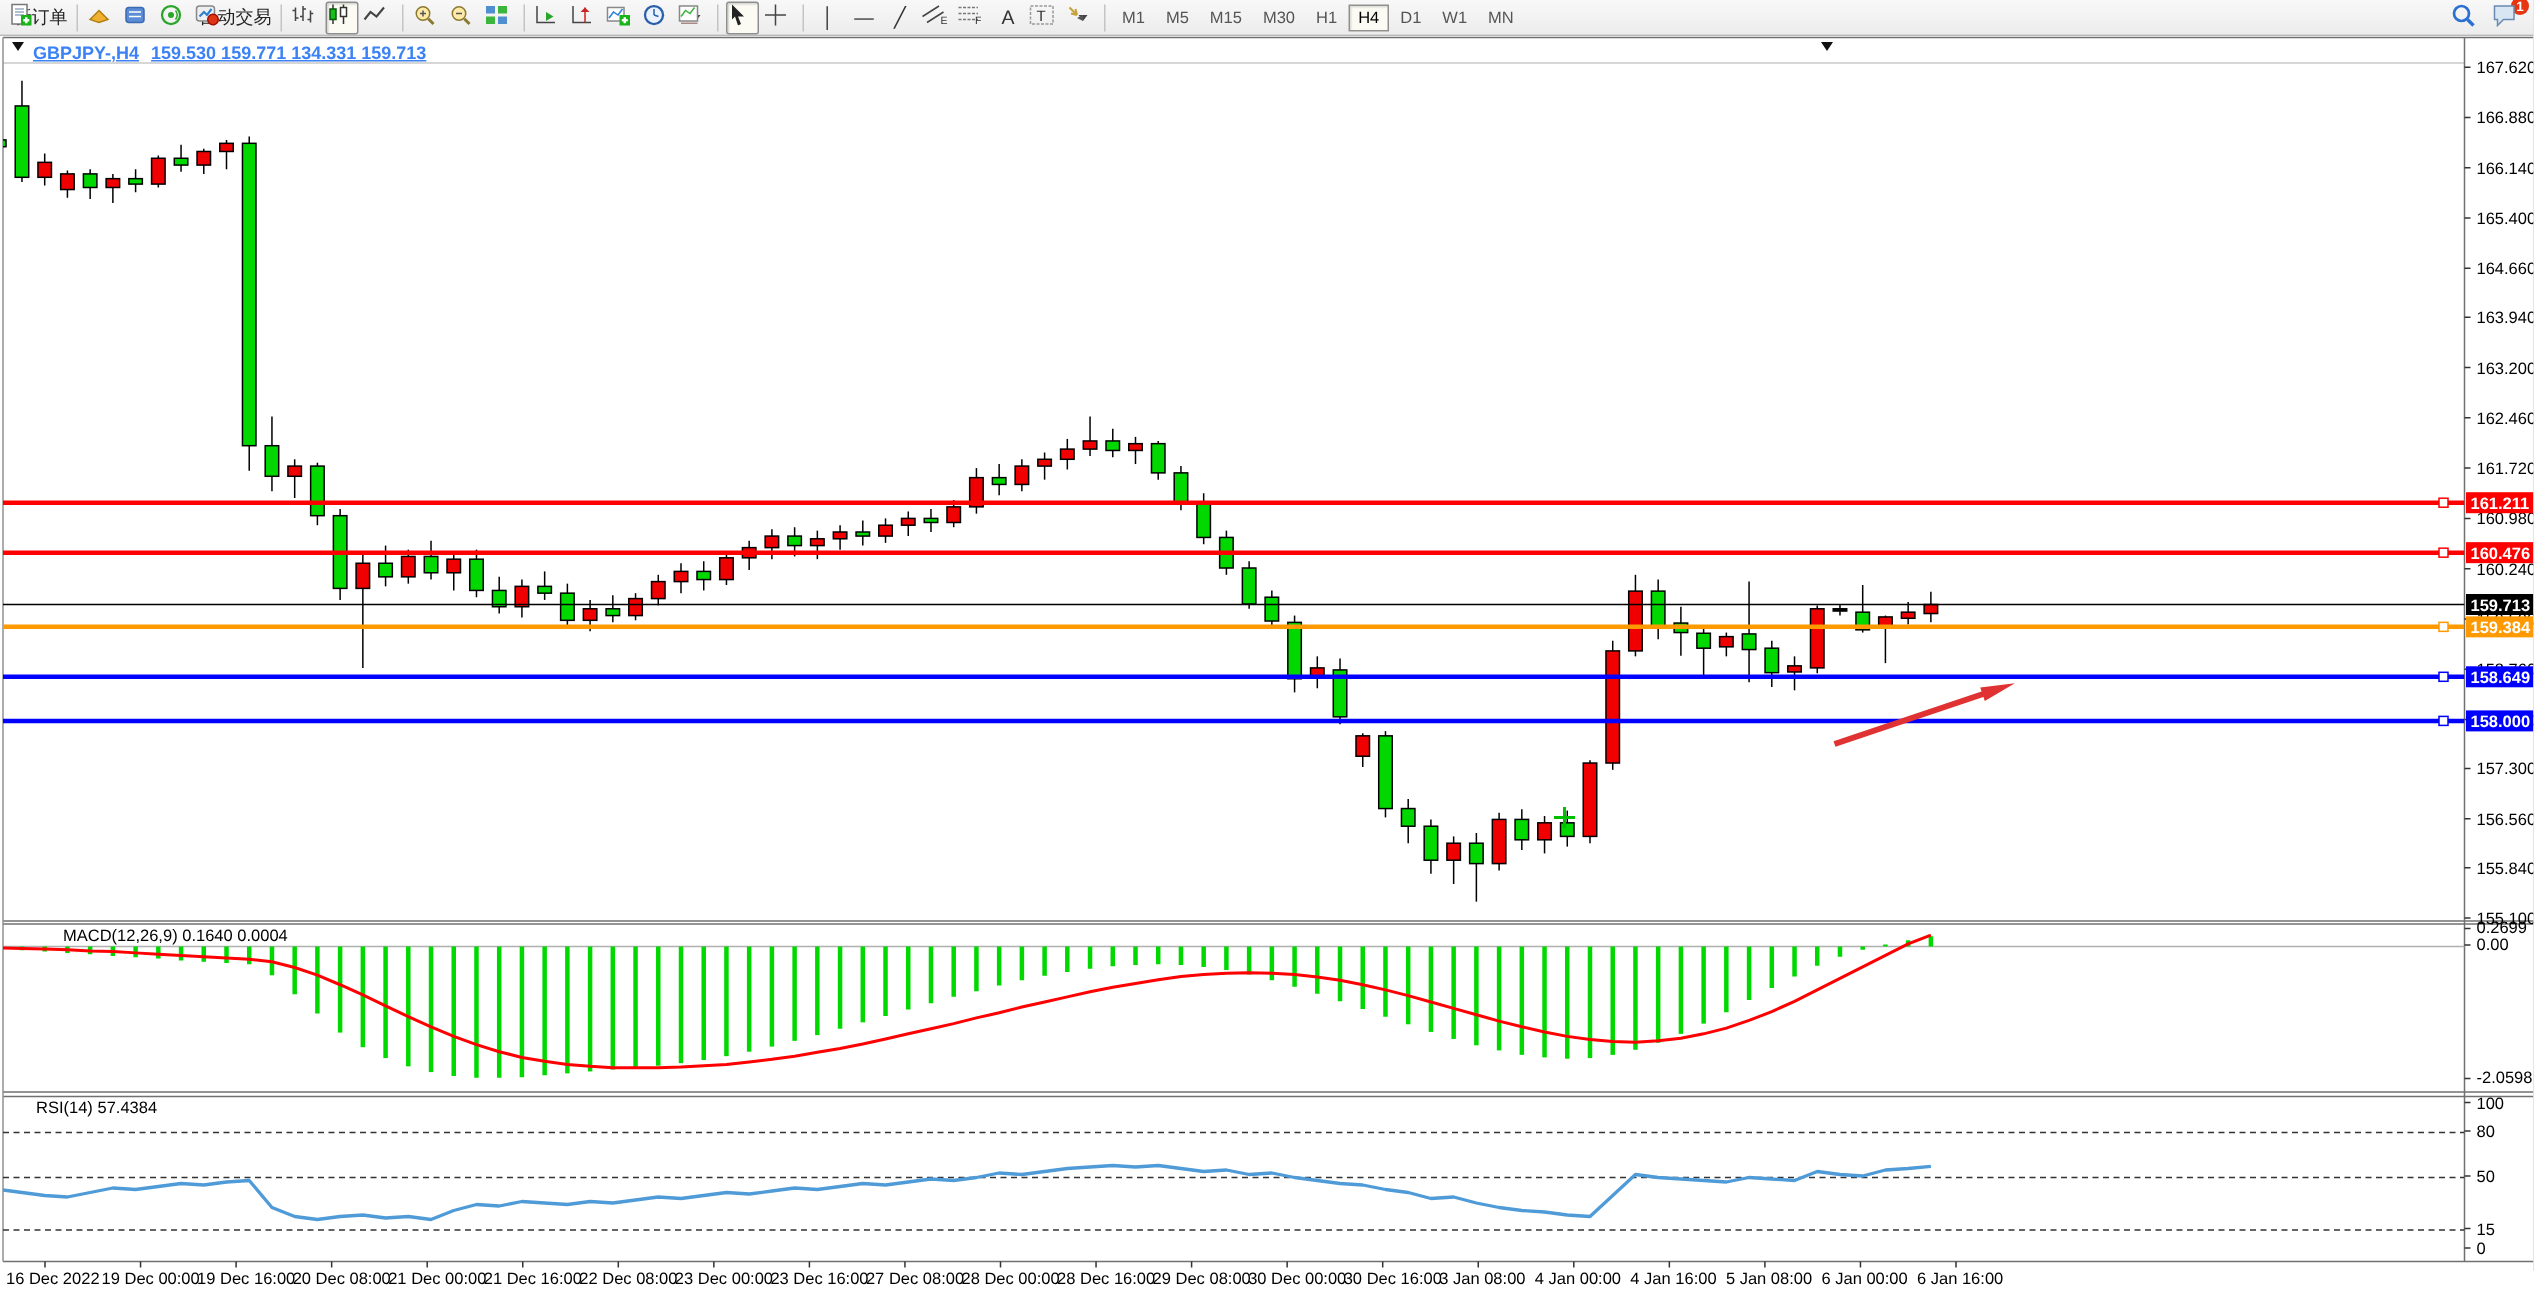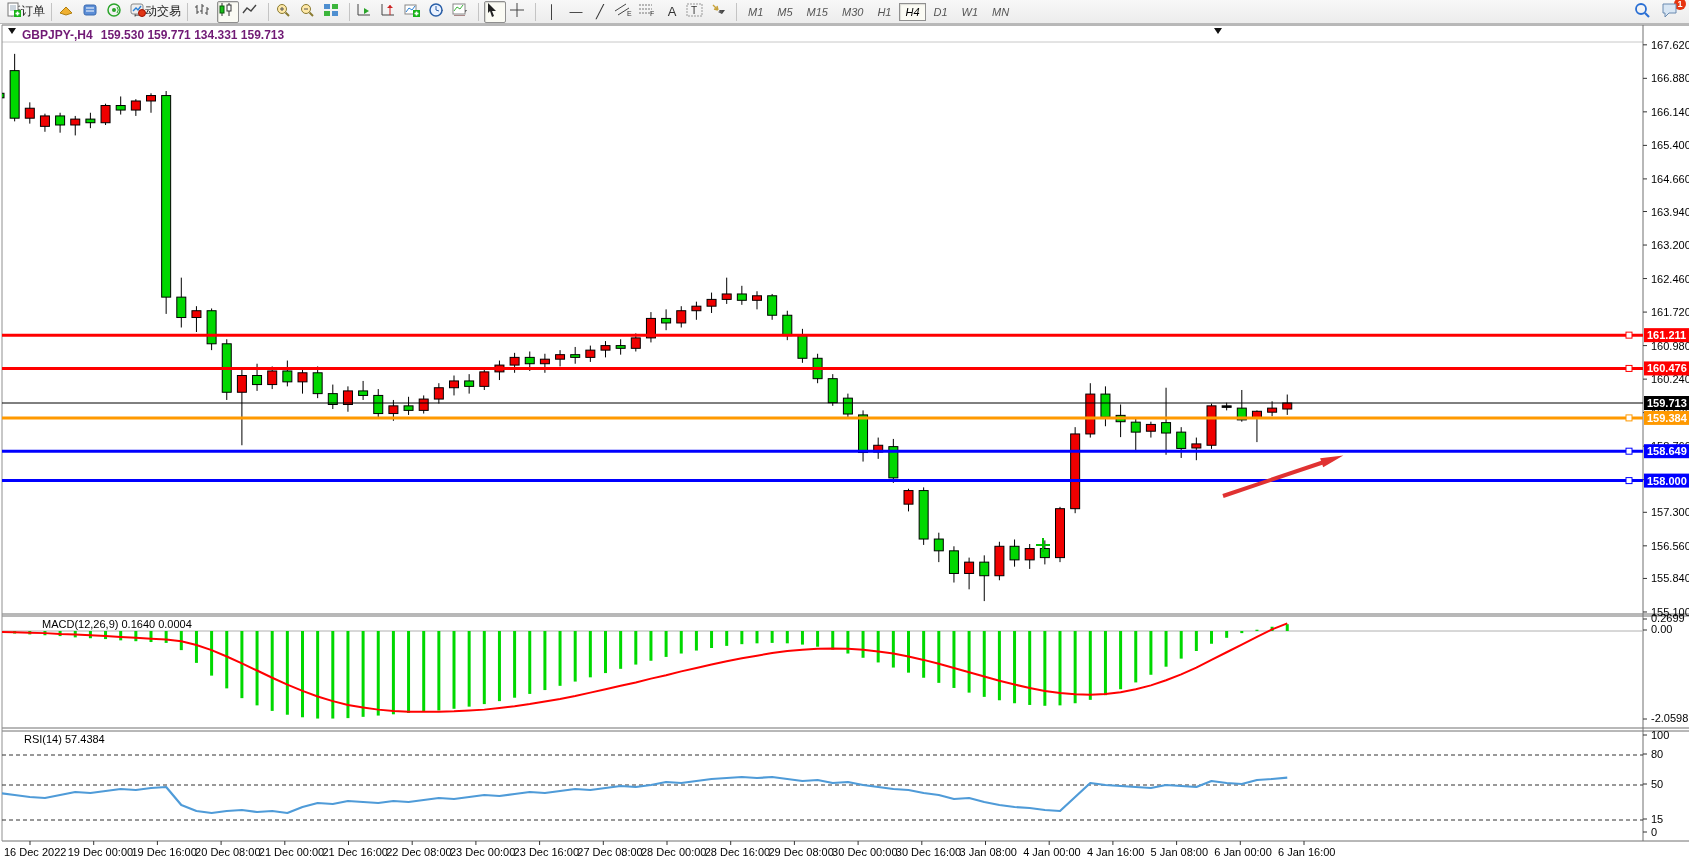--- a/index.html
+++ b/index.html
@@ -14,22 +14,22 @@
   .tbtn .cjk{font-size:12px;margin-left:3px;color:#222;white-space:nowrap;}
   .tsep{width:1px;height:18px;background:#c4c4c4;margin:0 4px;}
   .drop{width:0;height:0;border-left:3px solid transparent;border-right:3px solid transparent;border-top:4px solid #444;margin-left:3px;}
   .tf{font-size:11px;color:#555;padding:2px 5px;margin:0 1px;border:1px solid transparent;}
   .tf.active{border:1px solid #909090;background:#fbfbf4;color:#000;box-shadow:inset 1px 1px 1px rgba(0,0,0,.12);}
   #tb-right{margin-left:auto;display:flex;align-items:center;margin-right:6px;}
   .badge{position:absolute;top:-4px;right:-5px;background:#e63510;color:#fff;font-size:9px;font-weight:bold;
          border-radius:7px;min-width:12px;height:12px;line-height:12px;text-align:center;}
   .glyph{font-size:13px;color:#333;}
   
-  #title-row{position:absolute;left:8px;top:28px;font-size:12px;font-weight:bold;color:#701a75;z-index:10;
-             display:flex;}
+  #title-row{position:absolute;left:8px;top:28px;font-size:12px;font-weight:bold;color:#3b82f6;z-index:10;
+             display:flex;text-decoration:underline;}
   #title-row .tri{width:0;height:0;border-left:4px solid transparent;border-right:4px solid transparent;
                   border-top:6px solid #111;margin-right:6px;}
   #title-row .ohlc{font-weight:bold;margin-left:8px;}
   .ind-label{position:absolute;font-size:11px;color:#000;z-index:10;background:transparent;}
   #corner-tri{position:absolute;left:1214px;top:28px;width:0;height:0;border-left:4px solid transparent;
               border-right:4px solid transparent;border-top:6px solid #111;z-index:10;}
   svg{position:absolute;left:0;top:0;z-index:1;}
   text{font-family:"Liberation Sans", sans-serif;}
 </style>
 </head>
@@ -208,21 +208,21 @@
         </svg>
     </div>
     <div class="tbtn">
       <svg width="16" height="15">
           <path d="M3 3 l5 5 M8 8 l-1 -4 M8 8 l-4 -1" stroke="#c7a23a" stroke-width="1.4" fill="none"></path>
           <path d="M12 12 l-4 -2 4 -2 z" fill="#555"></path>
         </svg>
       <span class="drop"></span>
     </div>
     <div class="tsep"></div>
-    <div id="tf-group" style="display:flex;font-style:italic;">
+    <div id="tf-group" style="display:flex;">
         <div class="tf">M1</div>
         <div class="tf">M5</div>
         <div class="tf">M15</div>
         <div class="tf">M30</div>
         <div class="tf">H1</div>
         <div class="tf active">H4</div>
         <div class="tf">D1</div>
         <div class="tf">W1</div>
         <div class="tf">MN</div>
       </div>

